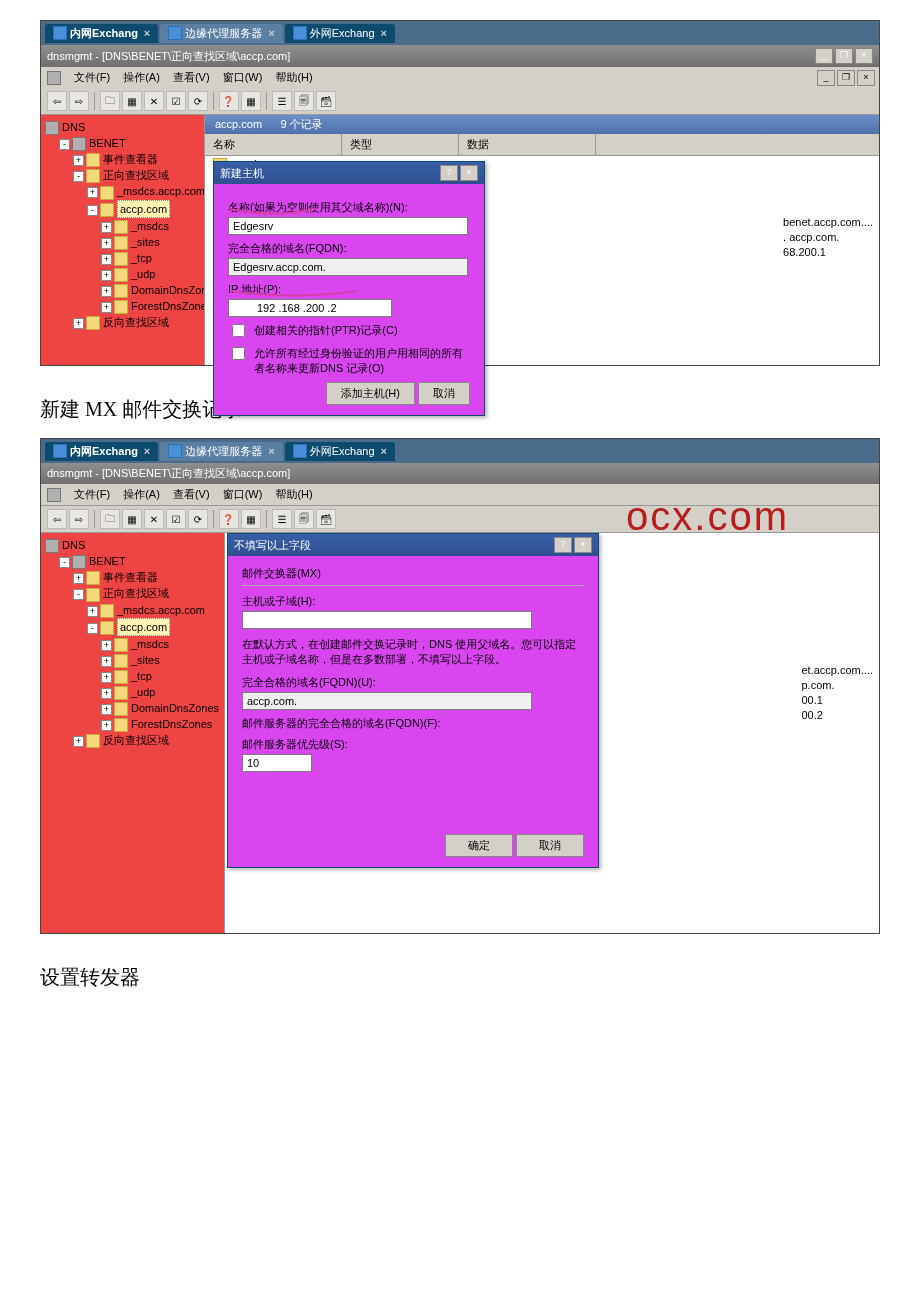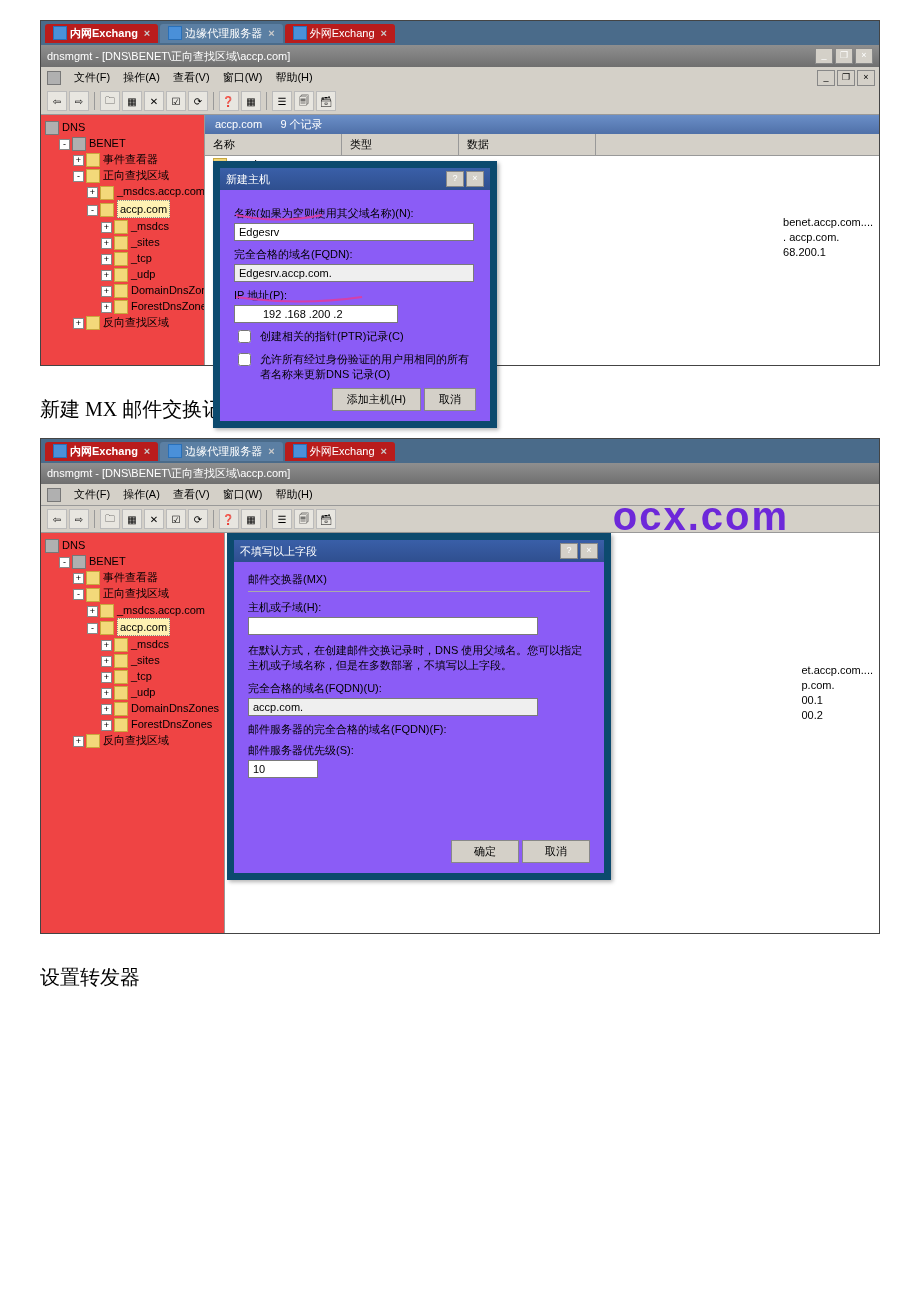--- a/index.html
+++ b/index.html
@@ -1,55 +1,55 @@
 <!DOCTYPE html>
 <html><head>
 <meta charset="utf-8">
 <style>
 body{font-family:"Microsoft YaHei",SimSun,sans-serif;background:#fff;margin:0;padding:20px 40px;font-size:12px;color:#000}
 .section-title{font-size:20px;margin:30px 0 15px 0;font-family:SimSun,serif}
 .window{border:1px solid #444;background:#d4d0c8;margin-bottom:10px;position:relative}
 .tabbar{background:#4a6b8a;display:flex;align-items:center;height:24px;padding:0 4px}
 .tab{display:flex;align-items:center;padding:2px 8px;margin-right:2px;font-size:11px;color:#fff;border-radius:3px 3px 0 0}
 .tab.active{background:#5b7fa3}
-.tab.inactive{background:#b91c1c}
+.tab.inactive{background:#0c4a6e}
 .close-x{margin-left:6px;color:#ccc;cursor:pointer;font-weight:bold}
 .titlebar{background:linear-gradient(180deg,#5a7bbf 0%,#3f5fa0 100%);color:#fff;padding:3px 6px;display:flex;align-items:center;justify-content:space-between;font-size:11px}
 .titlebar.inactive{background:linear-gradient(180deg,#8f8f8f 0%,#6f6f6f 100%)}
 .winbtns{display:flex;gap:2px}
 .winbtn{width:16px;height:14px;background:#d4d0c8;border:1px solid #888;font-size:9px;text-align:center;line-height:12px}
 .menubar{background:#d4d0c8;padding:3px 6px;border-bottom:1px solid #999;font-size:11px}
 .menubar span{margin-right:10px}
 .toolbar{background:#d4d0c8;padding:3px 6px;border-bottom:1px solid #999;display:flex;align-items:center;gap:2px}
 .t-btn{width:18px;height:18px;border:1px solid #bbb;background:#e8e6e0;display:inline-flex;align-items:center;justify-content:center;font-size:10px}
 .sep{width:1px;height:18px;background:#999;margin:0 3px}
 .content{display:flex;background:#fff;min-height:250px}
 .tree{width:155px;border-right:1px solid #999;background:#ef4444;padding:4px;font-size:11px;line-height:16px;overflow:hidden}
 .tree-item{white-space:nowrap}
 .ind1{padding-left:14px}.ind2{padding-left:28px}.ind3{padding-left:42px}.ind4{padding-left:56px}
 .tree-sel{background:#fff2b3;border:1px dotted #888;display:inline-block;padding:0 2px}
 .listpane{flex:1;position:relative}
 .list-header{background:#d4d0c8;border-bottom:1px solid #999;display:flex;font-size:11px}
 .list-header div{padding:3px 8px;border-right:1px solid #999}
 .list-title{background:linear-gradient(180deg,#6b8fc8 0%,#4f70a8 100%);color:#fff;padding:2px 10px;font-size:11px}
 .list-row{display:flex;padding:2px 8px;font-size:11px}
-.dialog{position:absolute;background:#8b5cf6;border:7px solid #0c4a6e;box-shadow:2px 2px 4px rgba(0,0,0,0.3);z-index:10}
+.dialog{position:absolute;background:#d946ef;border:1px solid #0c4a6e;box-shadow:2px 2px 4px rgba(0,0,0,0.3);z-index:10}
 .dlg-title{background:linear-gradient(180deg,#3a5fa8 0%,#2f4f8f 100%);color:#fff;padding:3px 6px;font-size:11px;display:flex;justify-content:space-between;align-items:center}
 .dlg-body{padding:10px 14px;font-size:11px}
 .field-label{margin:6px 0 2px 0}
 .text-input{width:230px;border:1px solid #7a7a7a;background:#fff;padding:2px 4px;font-size:11px;font-family:inherit}
 .text-input.wide{width:280px}
 .text-input.small{width:60px}
 .btn{background:#d4d0c8;border:1px solid #888;padding:3px 14px;font-size:11px;cursor:pointer}
 .btn-row{text-align:right;margin-top:2px}
 .checkbox-row{display:flex;align-items:flex-start;gap:6px;margin:6px 0;font-size:11px}
 .checkbox-row input{margin-top:1px}
 .note{font-size:11px;line-height:15px;margin:8px 0}
 .side-data{position:absolute;right:6px;top:100px;font-size:11px;line-height:15px}
-.watermark{position:absolute;font-size:40px;color:#6d28d9;font-weight:700;letter-spacing:2px;z-index:5;pointer-events:none}
+.watermark{position:absolute;font-size:40px;color:#b91c1c;font-weight:400;letter-spacing:2px;z-index:5;pointer-events:none}
 .icon{display:inline-block;width:12px;height:12px;vertical-align:middle;margin-right:3px}
 .icon-app{background:#4a90d9;border:1px solid #2970b9}
 .icon-folder{background:#f3d97a;border:1px solid #c9a73e}
 .icon-server{background:#b0b0b0;border:1px solid #777}
 svg.curve{position:absolute;pointer-events:none}
 .box-exp{display:inline-block;width:9px;height:9px;border:1px solid #888;text-align:center;line-height:8px;font-size:9px;margin-right:2px;background:#fff}
 </style>
 </head>
 <body>
 

